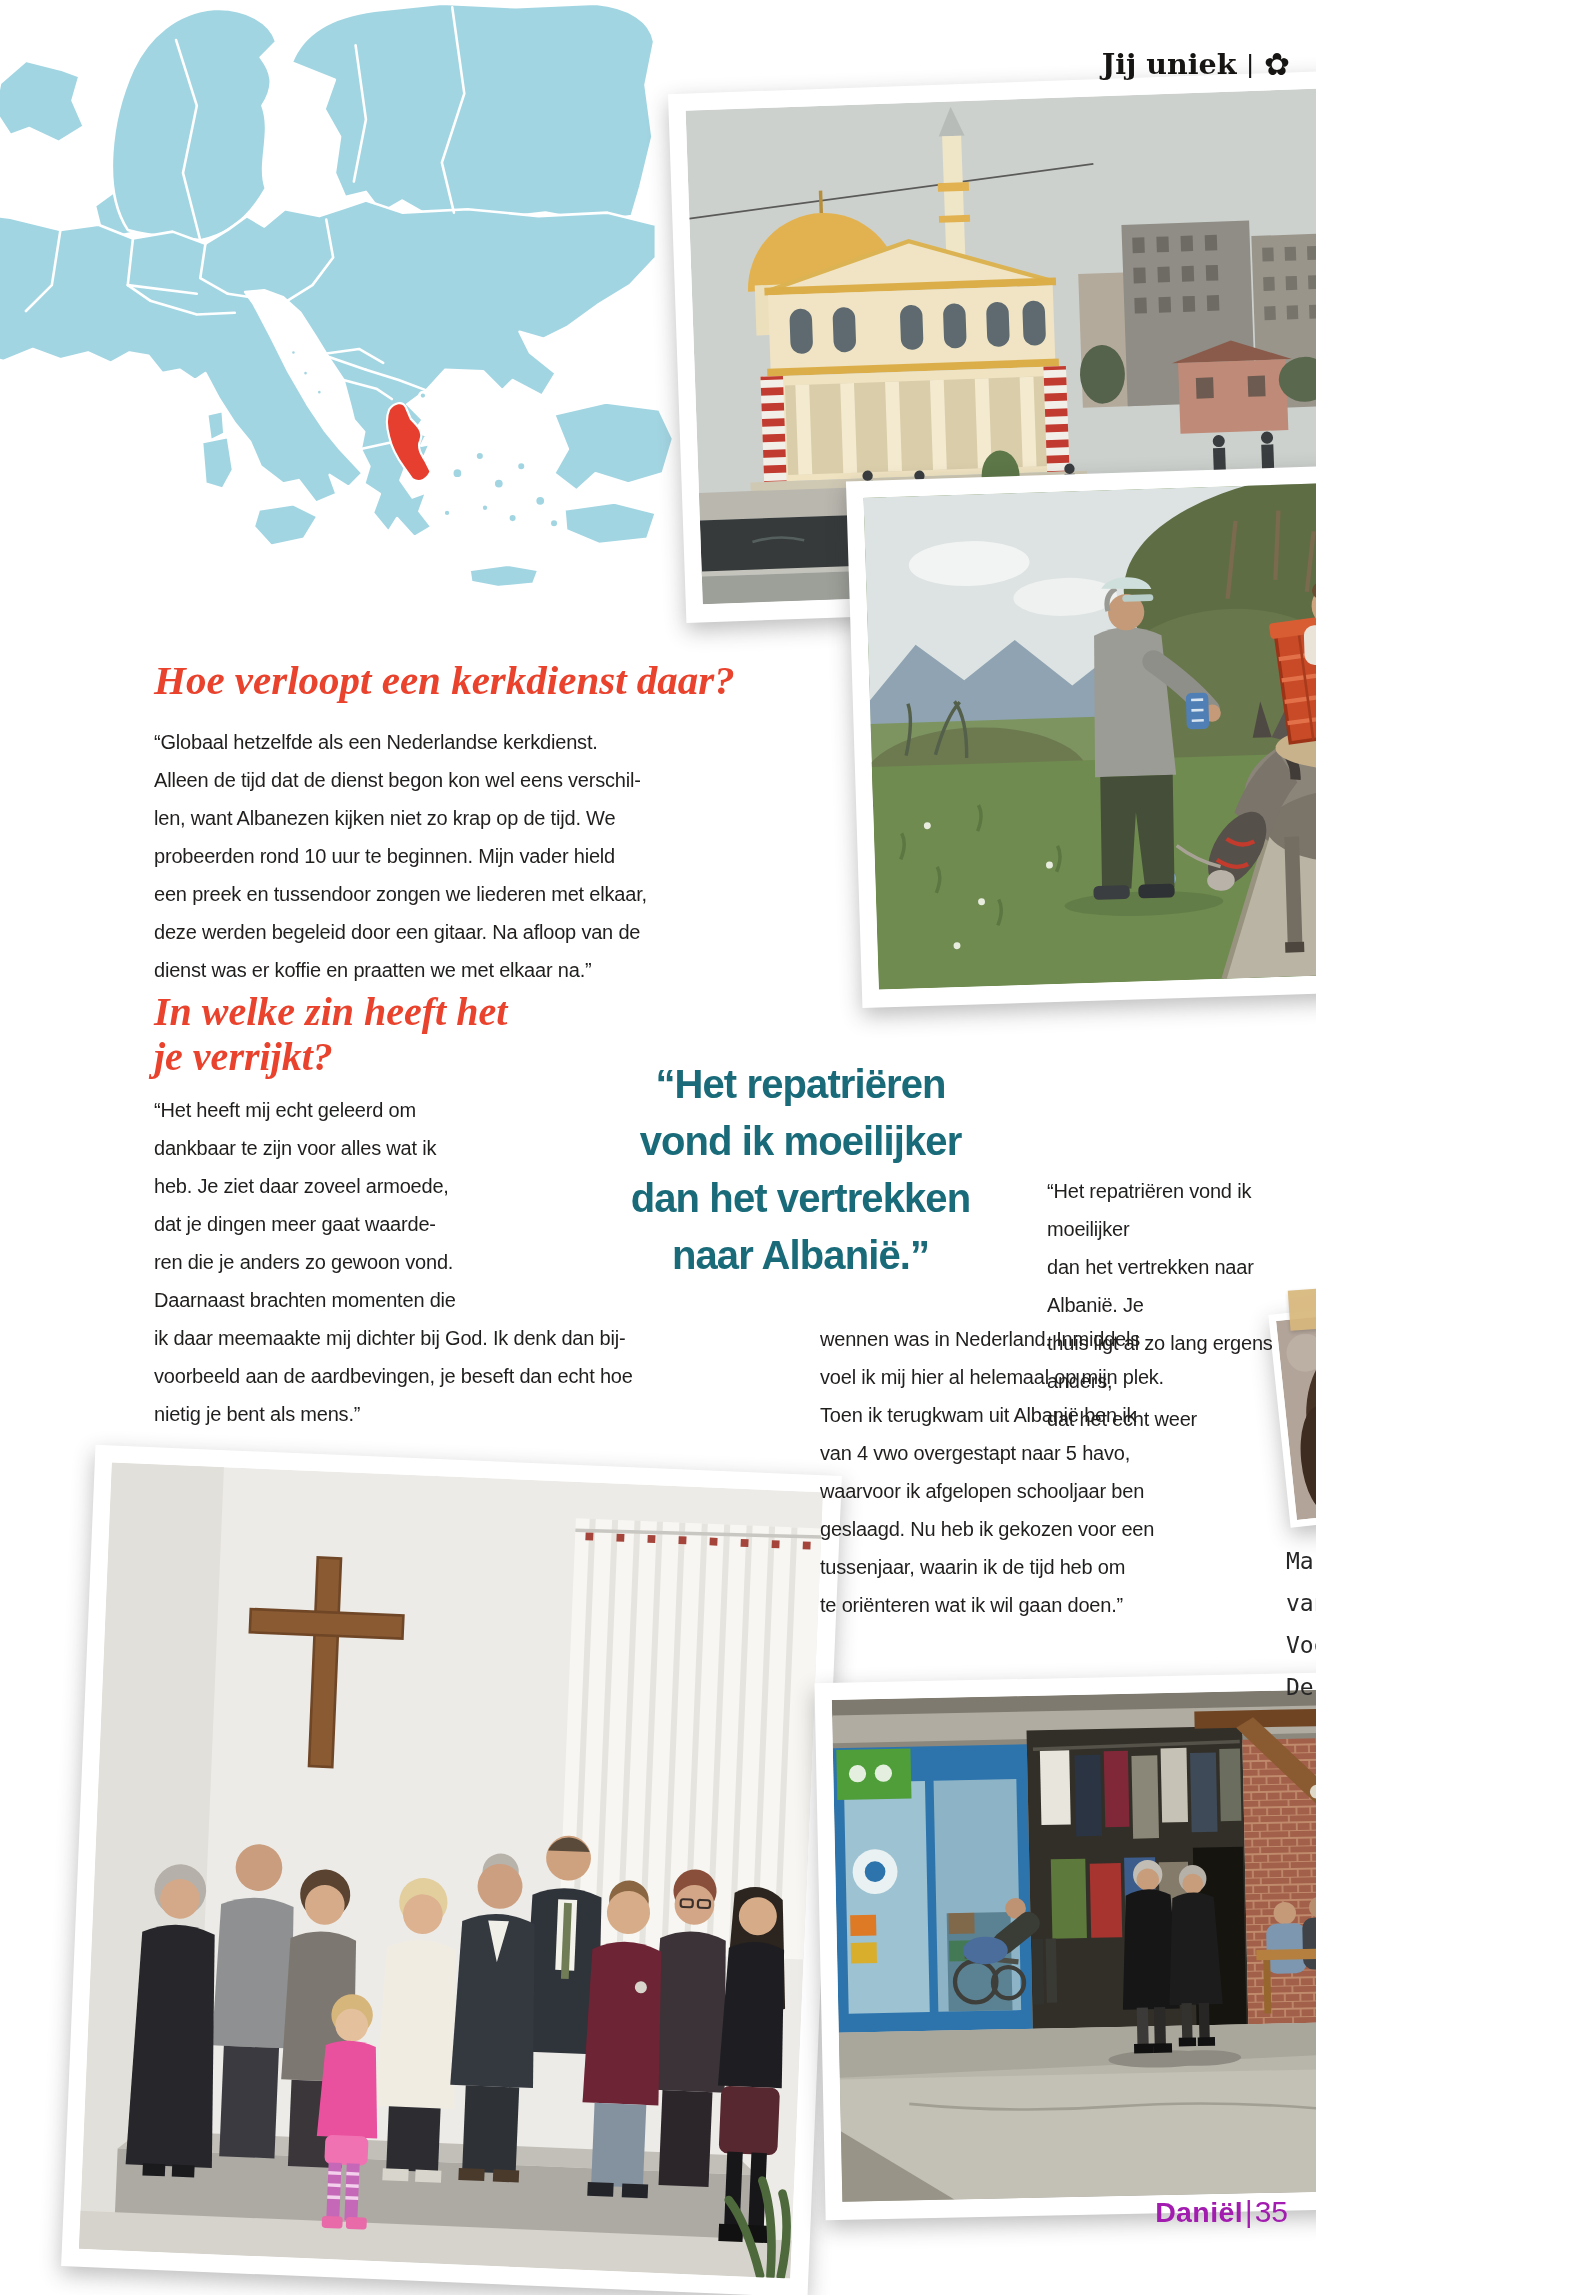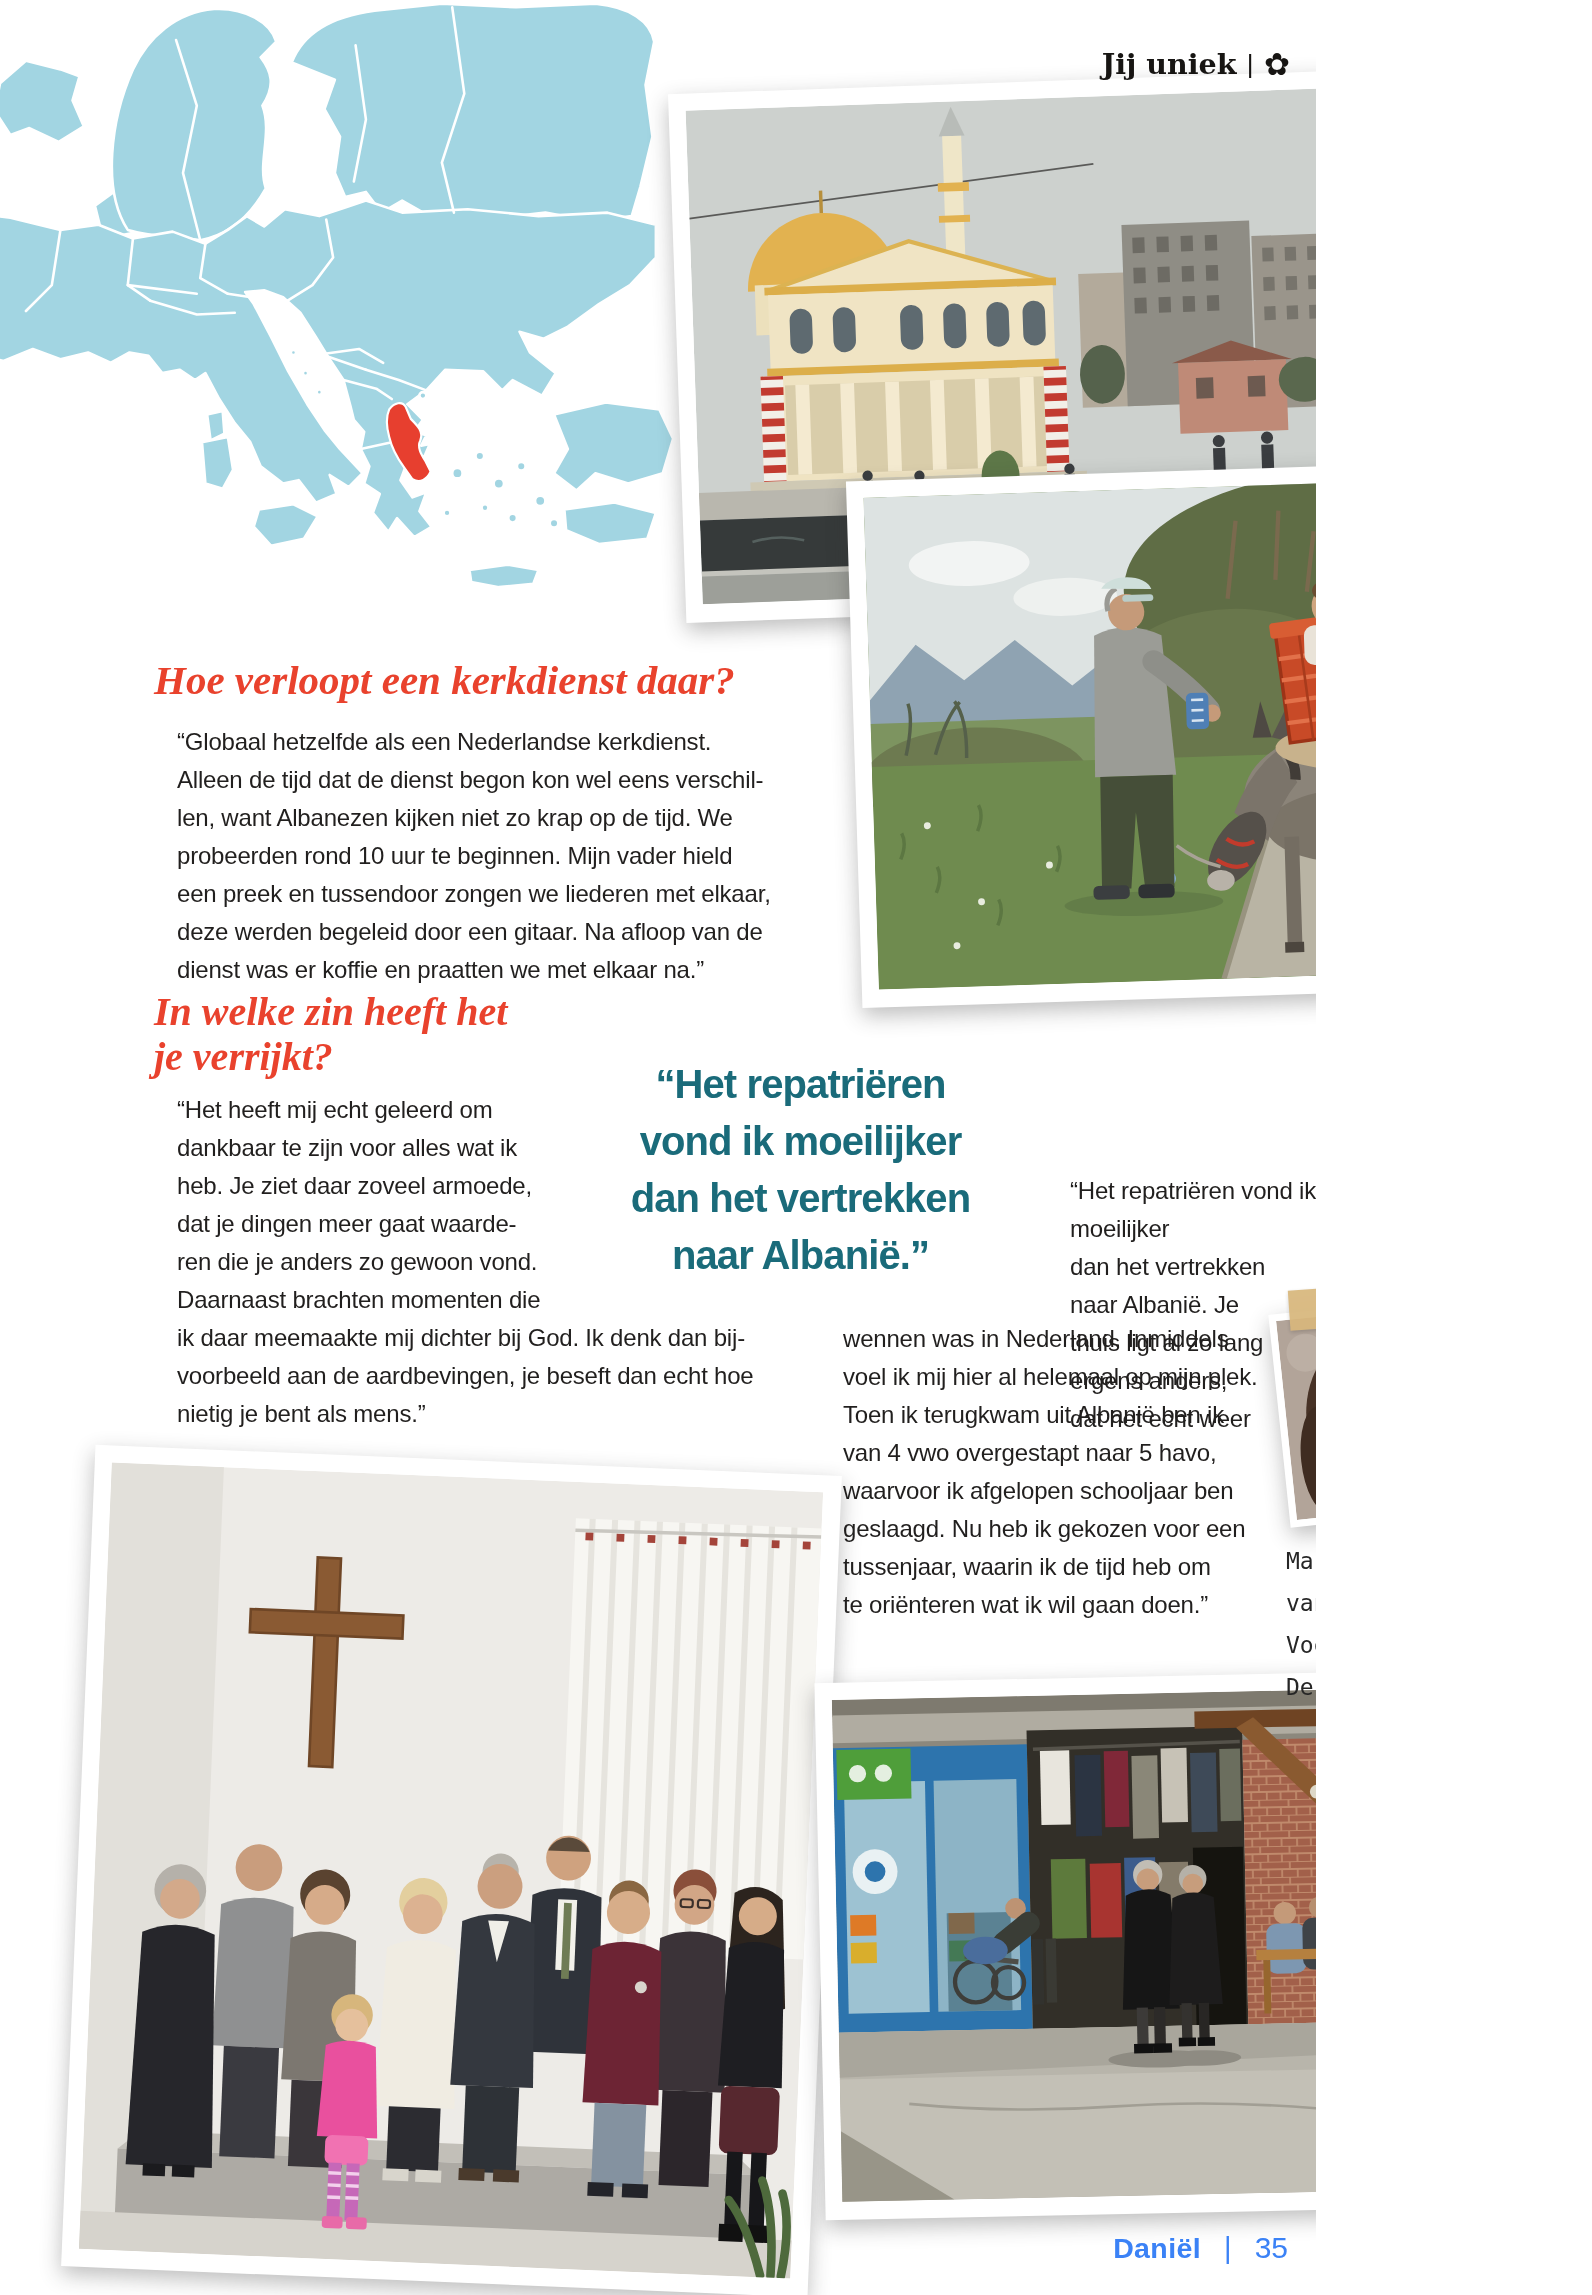--- a/index.html
+++ b/index.html
@@ -16,38 +16,38 @@
   #street{left:820px;top:1676px;padding:17.3px;transform:rotate(-1.2deg);z-index:1;}
   #portrait{left:1279px;top:1305px;padding:7px;transform:rotate(-6deg);z-index:2;}
   #tape{position:absolute;left:1289px;top:1286px;width:136px;height:40px;background:#d8b77c;
         opacity:.93;transform:rotate(-4deg);z-index:3;box-shadow:0 1.7px 4.3px rgba(0,0,0,.18);}
   
   .h{position:absolute;color:#e9422d;font-family:"Liberation Serif",serif;font-style:italic;
      font-weight:700;z-index:5;white-space:pre-line;}
   #h1{left:154px;top:656px;font-size:41px;line-height:48px;}
   #h2{left:154px;top:989px;font-size:40px;line-height:45px;}
   #h3{left:1047px;top:1027px;font-size:38px;line-height:42px;}
-  .bodytxt{position:absolute;font-size:24px;line-height:38px;letter-spacing:-0.2px;
-     color:#211f1e;white-space:pre-line;z-index:5;margin-left:23px;}
+  .bodytxt{position:absolute;font-size:20px;line-height:38px;letter-spacing:-0.2px;
+     color:#211f1e;white-space:pre-line;z-index:5;}
   #b1{left:154px;top:723px;}
   #b2{left:154px;top:1091px;}
   #b3a{left:1047px;top:1172px;}
   #b3b{left:820px;top:1320px;}
   #pullquote{position:absolute;left:576px;top:1032px;width:449px;text-align:center;
      color:#1a6b7a;font-weight:700;font-size:40px;line-height:57px;letter-spacing:-0.9px;
      white-space:pre-line;z-index:5;margin-top:24px;}
   #caption{position:absolute;left:1286px;top:1540px;font-family:"DejaVu Sans Mono",monospace;
      font-size:23px;line-height:42px;color:#262626;white-space:pre-line;z-index:5;}
   .pageheader{position:absolute;top:47px;right:26px;display:flex;align-items:center;gap:10.4px;
      z-index:5;color:#171513;}
   .pageheader .t{font-family:"DejaVu Serif",serif;font-weight:700;font-size:28.5px;}
   .pageheader .sep{font-size:26px;font-weight:400;}
   .pageheader .fl{font-size:31px;line-height:1;}
-  .pagefooter{position:absolute;top:2195px;right:28px;z-index:5;color:#3b82f6;
-     display:flex;align-items:baseline;gap:23px;font-size:28.5px;margin-top:36px;}
+  .pagefooter{position:absolute;top:2195px;right:28px;z-index:5;color:#a21caf;
+     display:flex;align-items:baseline;gap:2px;font-size:28.5px;}
   .pagefooter .mag{font-weight:700;letter-spacing:0.4px;}
   .pagefooter .sep{font-weight:300;font-size:29px;}
   .pagefooter .pg{font-size:30px;}
 </style>
 </head>
 <body>
 
 <div class="page">
 
   <div class="pageheader">

